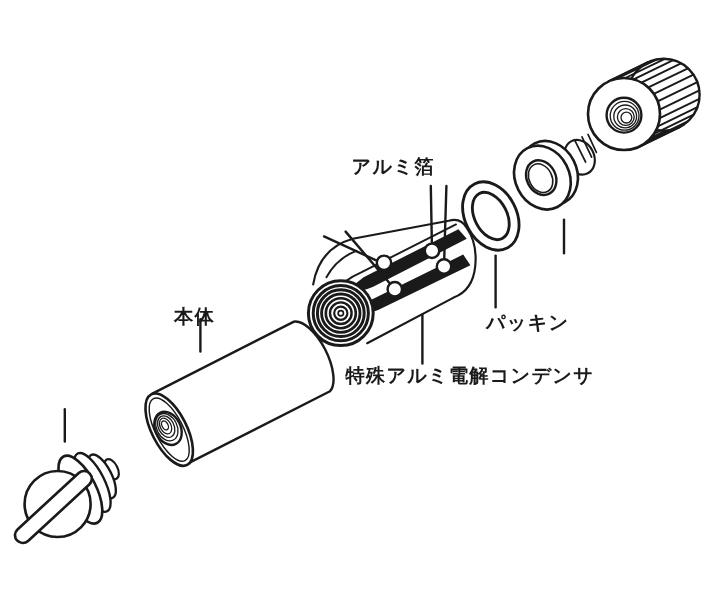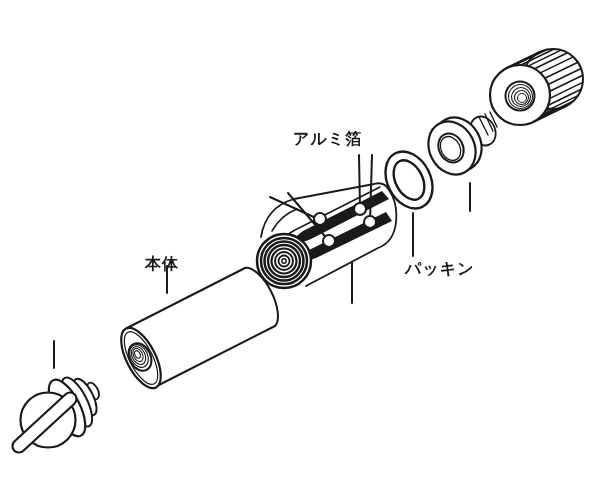--- a/index.html
+++ b/index.html
@@ -134,13 +134,14 @@
         <circle cx="329" cy="241" r="6"></circle>
         <circle cx="360" cy="209" r="6"></circle>
         <circle cx="370" cy="222" r="6"></circle>
       </g>
     </g>
   </svg>
 
   <div class="lbl" style="left:145px; top:256px;">本体</div>
   <div class="lbl" style="left:293px; top:131px;">アルミ箔</div>
   <div class="lbl" style="left:393px; top:261px;margin-left:12px;">パッキン</div>
+  <div class="lbl" style="left:288px; top:305px;">特殊アルミ電解コンデンサ</div>
 </div>
 
 </body></html>

